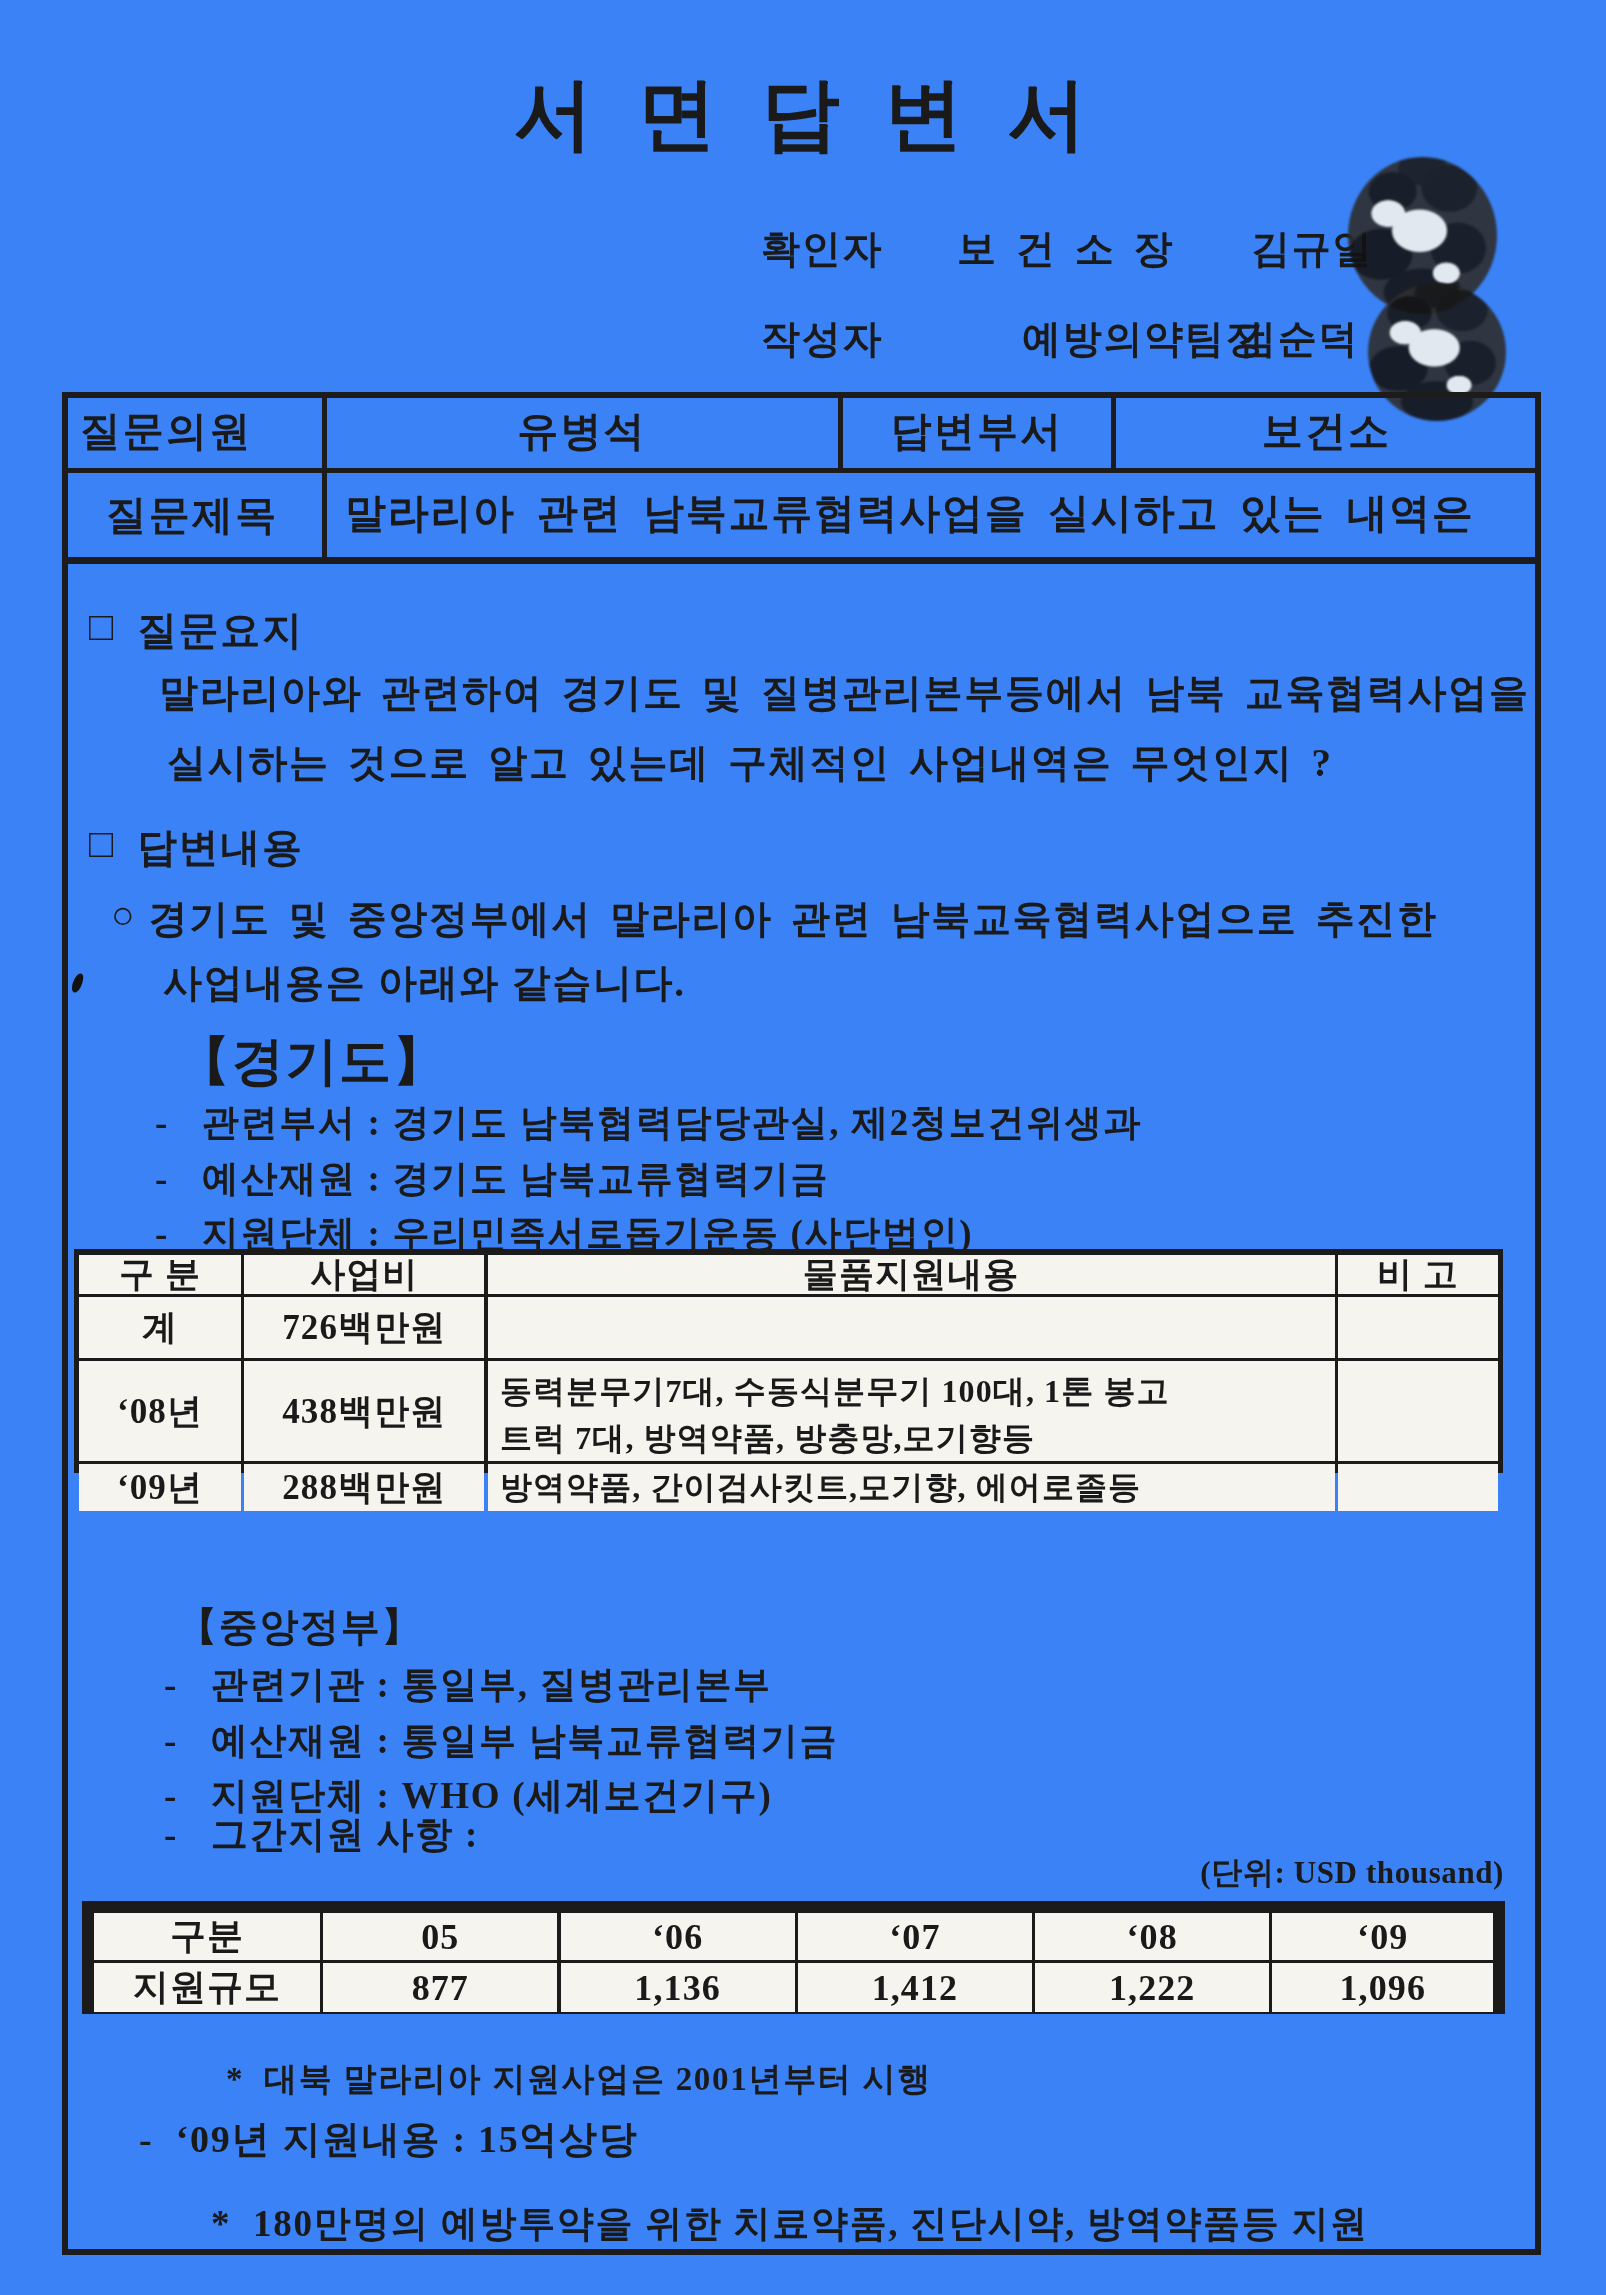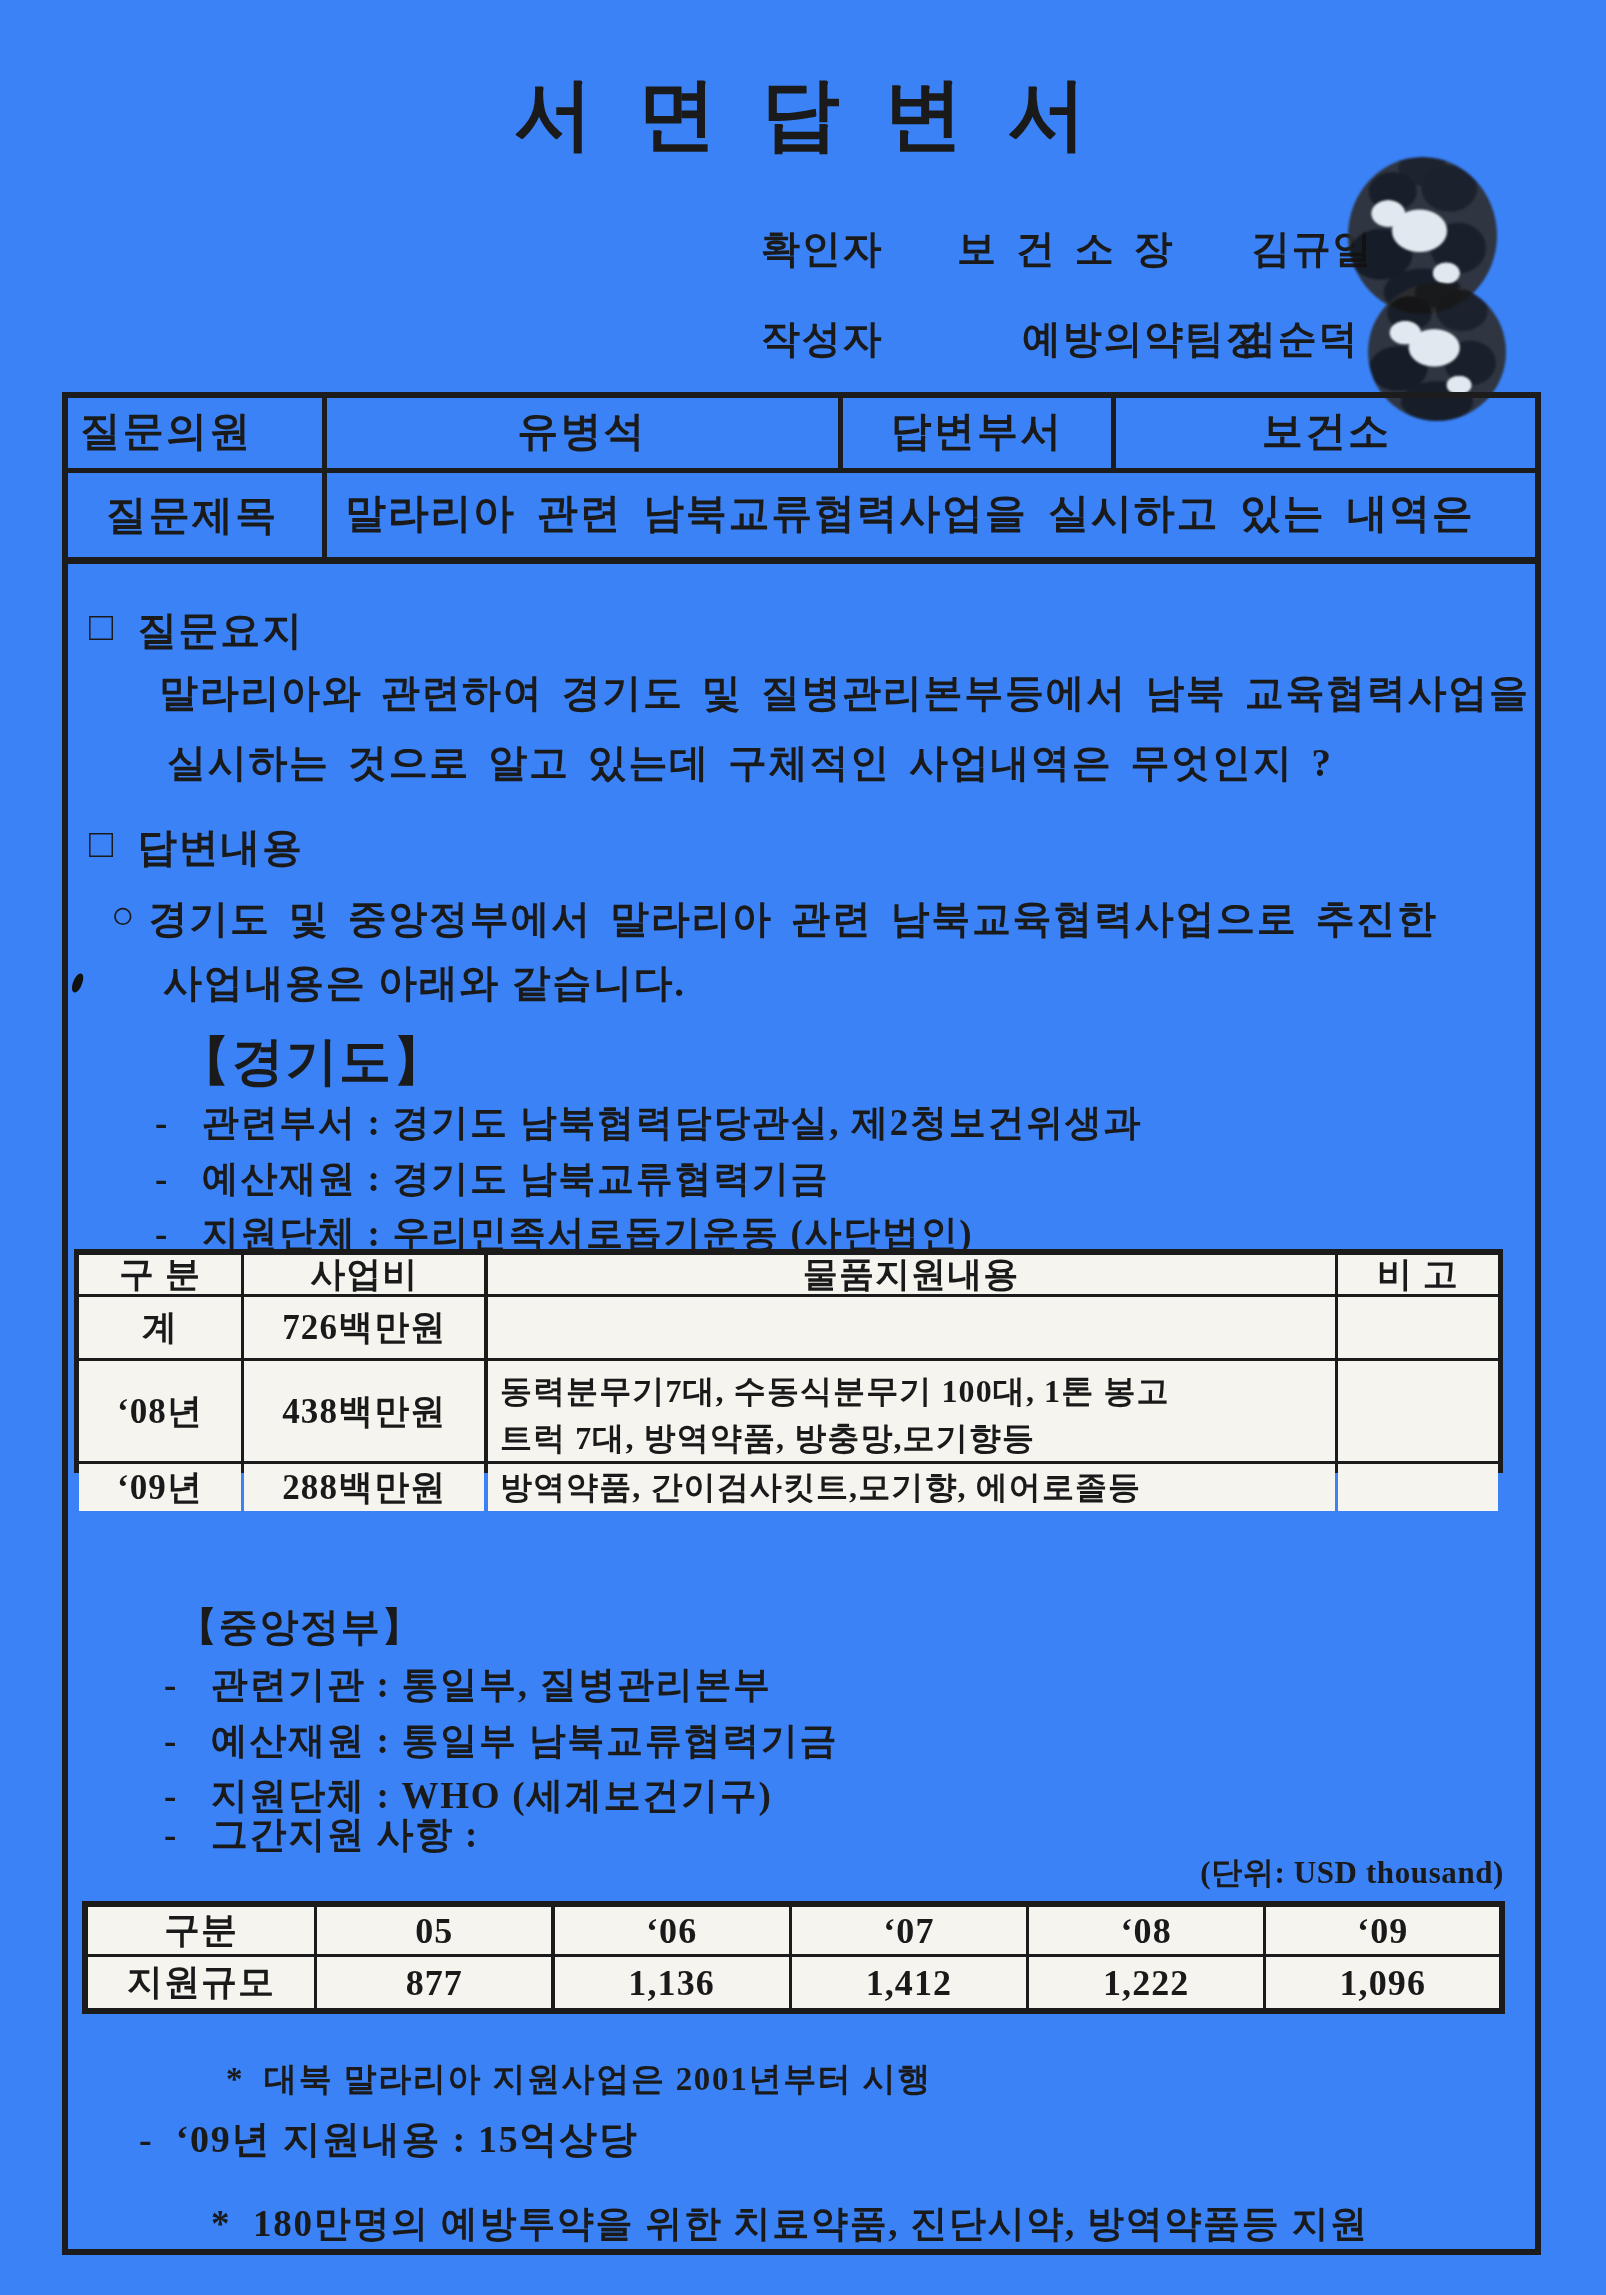--- a/index.html
+++ b/index.html
@@ -125,21 +125,21 @@
     <div class="tc"></div>
   </div>
 
   <div class="ktxt" style="left:178px;top:1600px;font-size:39px;">【중앙정부】</div>
   <div class="ktxt" style="left:164px;top:1660px;font-size:37px;">-   관련기관 : 통일부, 질병관리본부</div>
   <div class="ktxt" style="left:164px;top:1716px;font-size:37px;">-   예산재원 : 통일부 남북교류협력기금</div>
   <div class="ktxt" style="left:164px;top:1771px;font-size:37px;">-   지원단체 : WHO (세계보건기구)</div>
   <div class="ktxt" style="left:164px;top:1810px;font-size:37px;">-   그간지원 사항 :</div>
   <div class="ktxt" style="right:102px;top:1852px;font-size:31px;letter-spacing:0.6px;">(단위: USD thousand)</div>
 
-  <div class="tbl" style="left:82px;top:1901px;width:1423px;height:113px;padding:6px;grid-template-columns:226px 234px 234px 234px 234px auto;grid-template-rows:47px auto;gap:3.3px;">
+  <div class="tbl" style="left:82px;top:1901px;width:1423px;height:113px;padding:12px;grid-template-columns:226px 234px 234px 234px 234px auto;grid-template-rows:47px auto;gap:3.3px;">
     <div class="tc" style="font-size:36px;">구분</div>
     <div class="tc" style="font-size:36px;">05</div>
     <div class="tc" style="font-size:36px;">‘06</div>
     <div class="tc" style="font-size:36px;">‘07</div>
     <div class="tc" style="font-size:36px;">‘08</div>
     <div class="tc" style="font-size:36px;">‘09</div>
 
     <div class="tc" style="font-size:36px;">지원규모</div>
     <div class="tc" style="font-size:36px;">877</div>
     <div class="tc" style="font-size:36px;">1,136</div>

